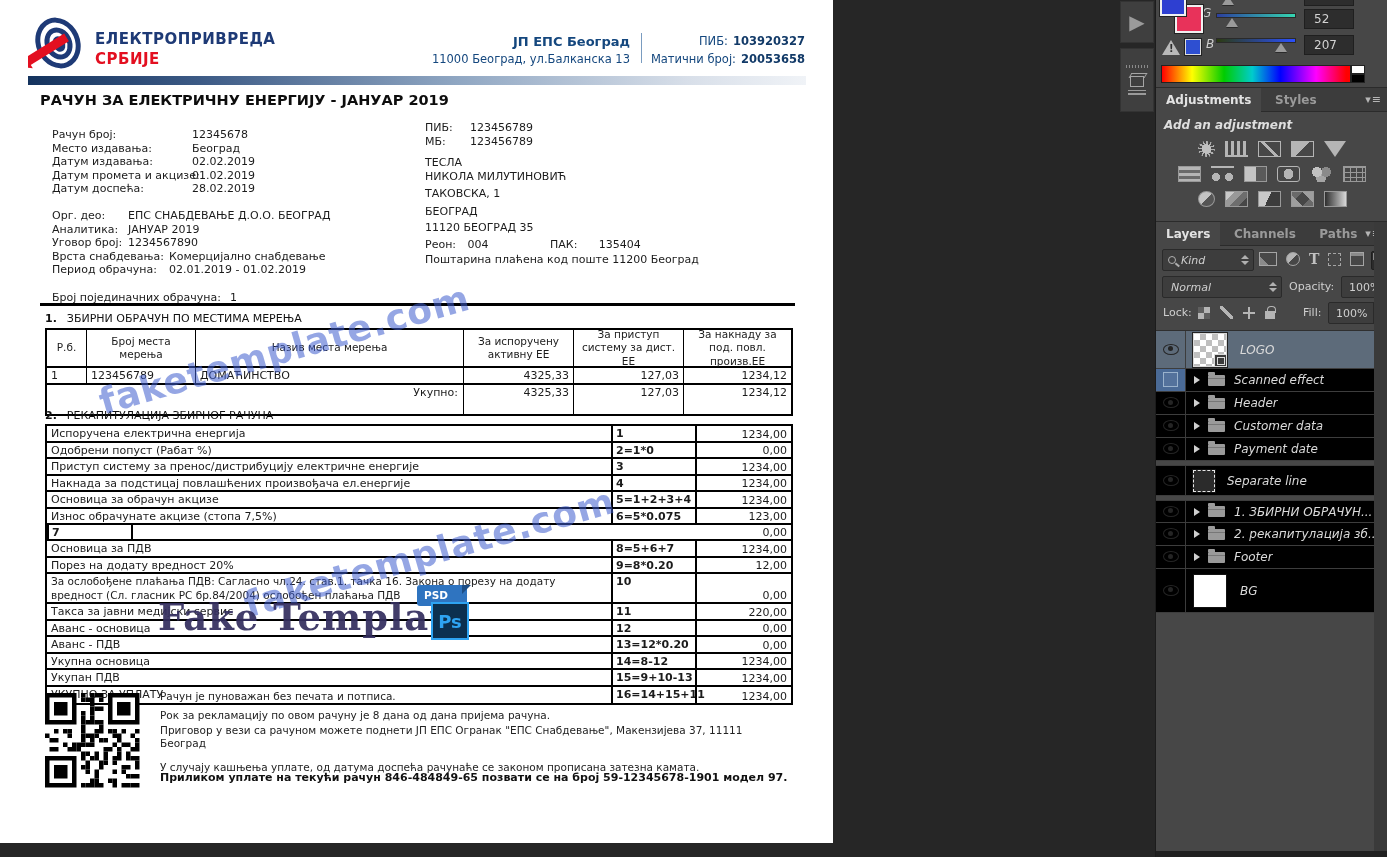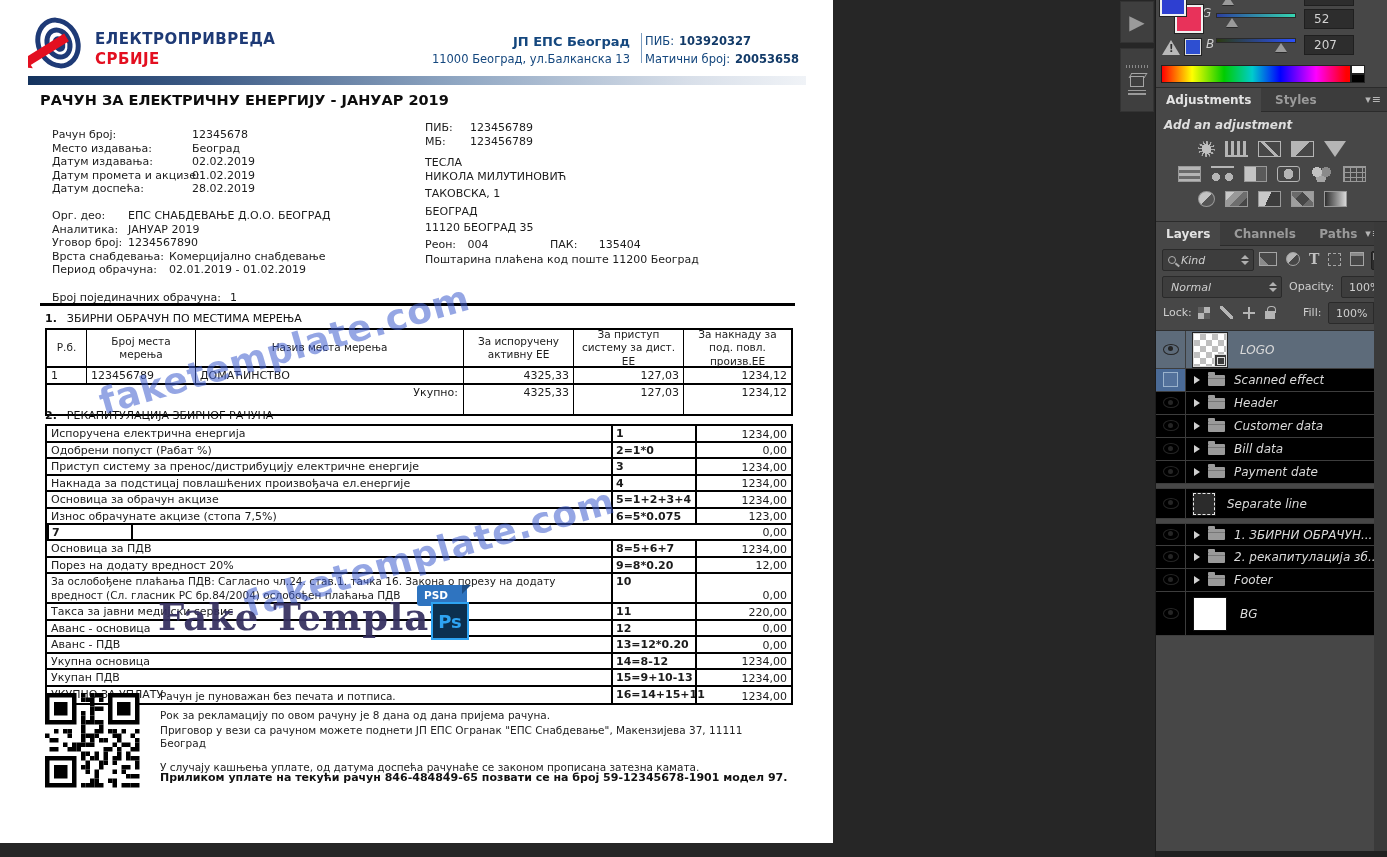--- a/index.html
+++ b/index.html
@@ -19,21 +19,21 @@
   .lm-r2 { left:17px; top:12px; width:27px; height:33px; }
   .lm-r3 { left:25px; top:21px; width:12px; height:16px; background:#1e3a76; }
   .lm-arrow { position:absolute; left:-4px; top:30px; width:46px; height:9px; background:#e30f20; transform:rotate(-32deg); }
   .lm-arrow::before { content:""; position:absolute; left:-9px; top:-3px; border-top:8px solid transparent; border-bottom:8px solid transparent; border-right:10px solid #e30f20; }
   .brand { position:absolute; left:95px; top:30px; font-weight:bold; font-size:15px; letter-spacing:.5px; }
   .brand-1 { color:#1e3a76; }
   .brand-2 { position:absolute; left:95px; top:50px; font-weight:bold; font-size:15px; letter-spacing:.5px; color:#e30f20; }
   .hdr-co { position:absolute; left:420px; top:34px; width:210px; text-align:right; color:#14477e; font-weight:bold; font-size:13px; }
   .hdr-addr { position:absolute; left:390px; top:52px; width:240px; text-align:right; color:#14477e; font-size:11.5px; }
   .hdr-vline { position:absolute; left:641px; top:33px; width:1px; height:30px; background:#7a9cc0; }
-  .hdr-pib, .hdr-mb { position:absolute; right:28px; width:160px; text-align:left; color:#14477e; font-size:11.5px; }
+  .hdr-pib, .hdr-mb { position:absolute; right:28px; width:160px; text-align:right; color:#14477e; font-size:11.5px; }
   .hdr-pib { top:34px; } .hdr-mb { top:52px; }
   .hdr-pib b, .hdr-mb b { color:#123a68; margin-left:5px; }
   .hdr-bar { position:absolute; left:28px; top:76px; width:778px; height:9px;
              background:linear-gradient(90deg,#14335e 0%,#3c5a85 22%,#8fa6c2 55%,#d8dfe9 85%,#f0f3f7 100%); }
   .doc-title { position:absolute; left:40px; top:92px; font-size:14.5px; font-weight:bold; color:#0d0d0d; }
 
   
   .bill-info { position:absolute; left:52px; top:128px; line-height:13.5px; }
   .org-info  { position:absolute; left:52px; top:209px; line-height:13.5px; }
   .irow { white-space:nowrap; }
@@ -749,28 +749,20 @@
             <span class="expand-tri"></span>
             <span class="folder"></span>
             <span class="layer-name">Customer data</span>
           </div>
           <div class="layer-row row-group">
             <div class="eye-cell">
               <span class="eye"></span>
             </div>
             <span class="expand-tri"></span>
             <span class="folder"></span>
-            <span class="layer-name">Bill data</span>
-          </div>
-          <div class="layer-row row-group">
-            <div class="eye-cell">
-              <span class="eye"></span>
-            </div>
-            <span class="expand-tri"></span>
-            <span class="folder"></span>
             <span class="layer-name">Payment date</span>
           </div>
           <div class="layer-row row-vector gap-above">
             <div class="eye-cell">
               <span class="eye"></span>
             </div>
             <span class="thumb-vector"></span>
             <span class="layer-name">Separate line</span>
           </div>
           <div class="layer-row row-group gap-above">

